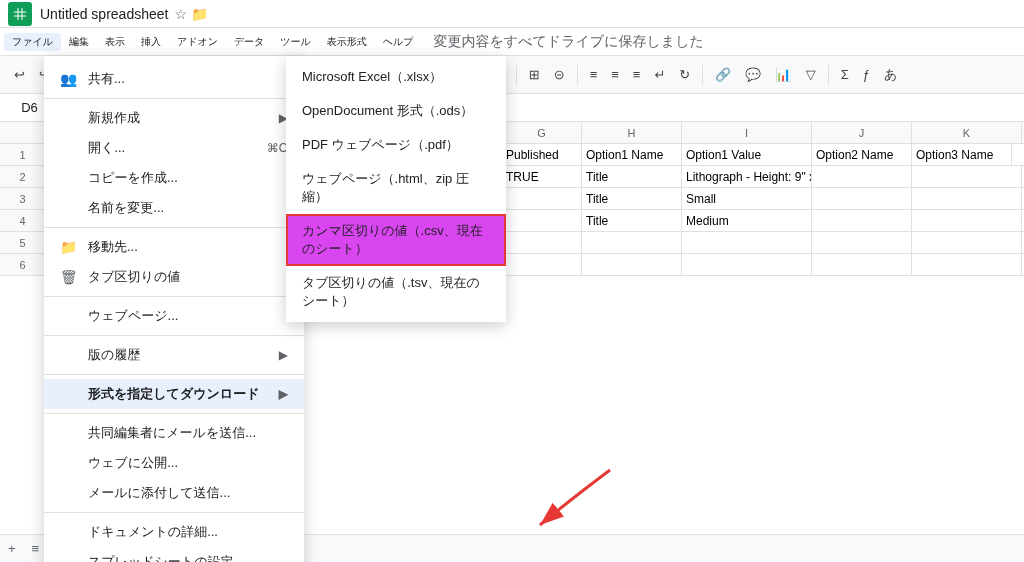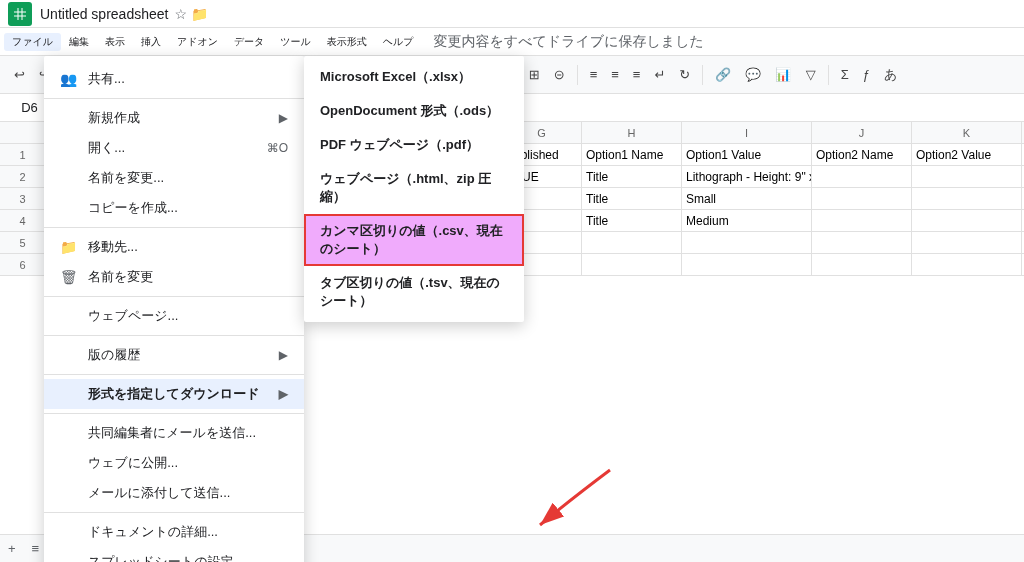--- a/index.html
+++ b/index.html
@@ -184,39 +184,38 @@
       color: #5f6368;
       font-size: 14px;
       display: flex;
       align-items: center;
     }
 
     
     #download-submenu {
       position: absolute;
       top: 56px;
-      left: 304px;
+      left: 286px;
       width: 220px;
       background: #fff;
       box-shadow: 0 4px 16px rgba(0,0,0,0.2);
       border-radius: 2px;
       z-index: 300;
       padding: 4px 0;
-      font-weight: bold;
     }
     .submenu-row {
       display: flex;
       align-items: center;
       padding: 8px 16px;
       cursor: pointer;
       font-size: 13px;
       color: #202124;
     }
     .submenu-row.highlighted-red {
-      background: #f0abfc;
+      background: #d946ef;
       outline: 2px solid #e53935;
       outline-offset: -2px;
       justify-content: flex-end;
     }
 
     
     #arrow-annotation {
       position: absolute;
       top: 460px;
       left: 510px;
@@ -362,21 +361,20 @@
       <div class="cell col-a"></div>
       <div class="cell col-b"></div>
       <div class="cell col-c"></div>
       <div class="cell col-d selected-col">Vendor</div>
       <div class="cell col-e">Type</div>
       <div class="cell col-f">Tags</div>
       <div class="cell col-g">Published</div>
       <div class="cell col-h">Option1 Name</div>
       <div class="cell col-i">Option1 Value</div>
       <div class="cell col-j">Option2 Name</div>
-      <div class="cell col-k">Option2 Value</div>
       <div class="cell col-l">Option3 Name</div>
     </div>
 
     <div class="sheet-row">
       <div class="row-num">2</div>
       <div class="cell col-a"></div>
       <div class="cell col-b"></div>
       <div class="cell col-c"></div>
       <div class="cell col-d selected-col">Acme</div>
       <div class="cell col-e">Shirts</div>
@@ -468,35 +466,35 @@
       <span>新規作成</span>
       <span class="arrow">▶</span>
     </div>
     <div class="menu-row">
       <span class="menu-icon"></span>
       <span>開く...</span>
       <span class="shortcut">⌘O</span>
     </div>
     <div class="menu-row">
       <span class="menu-icon"></span>
+      <span>コピーを作成...</span>
+    </div>
+    <div class="menu-row">
+      <span class="menu-icon"></span>
       <span>名前を変更...</span>
-    </div>
-    <div class="menu-row">
-      <span class="menu-icon"></span>
-      <span>コピーを作成...</span>
     </div>
   </div>
   <div class="menu-section">
     <div class="menu-row">
       <span class="menu-icon">📁</span>
       <span>移動先...</span>
     </div>
     <div class="menu-row">
       <span class="menu-icon">🗑</span>
-      <span>名前を変更</span>
+      <span>タブ区切りの値</span>
     </div>
   </div>
   <div class="menu-section">
     <div class="menu-row">
       <span class="menu-icon"></span>
       <span>ウェブページ...</span>
     </div>
   </div>
   <div class="menu-section">
     <div class="menu-row">

